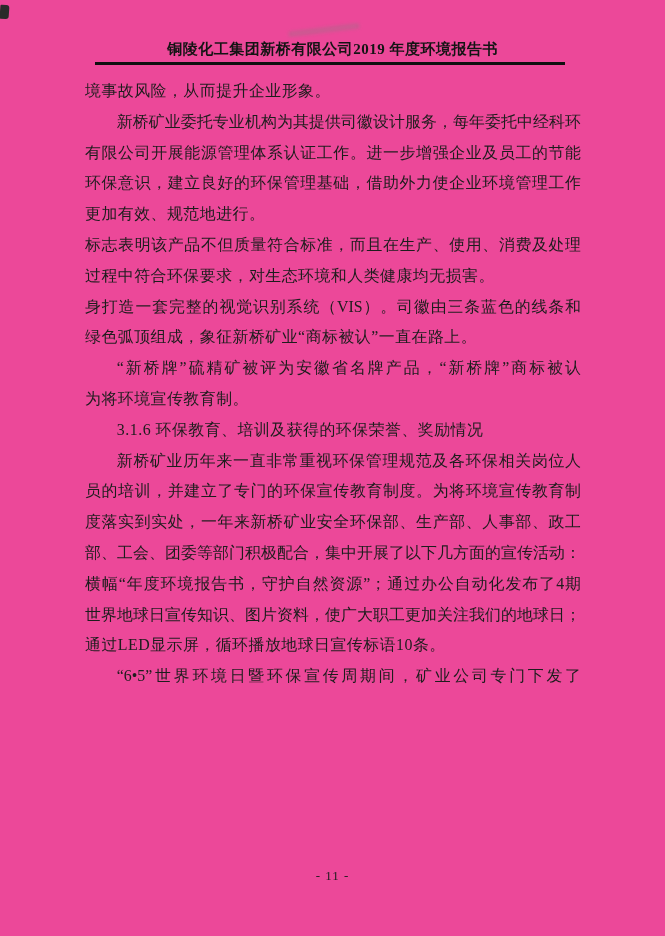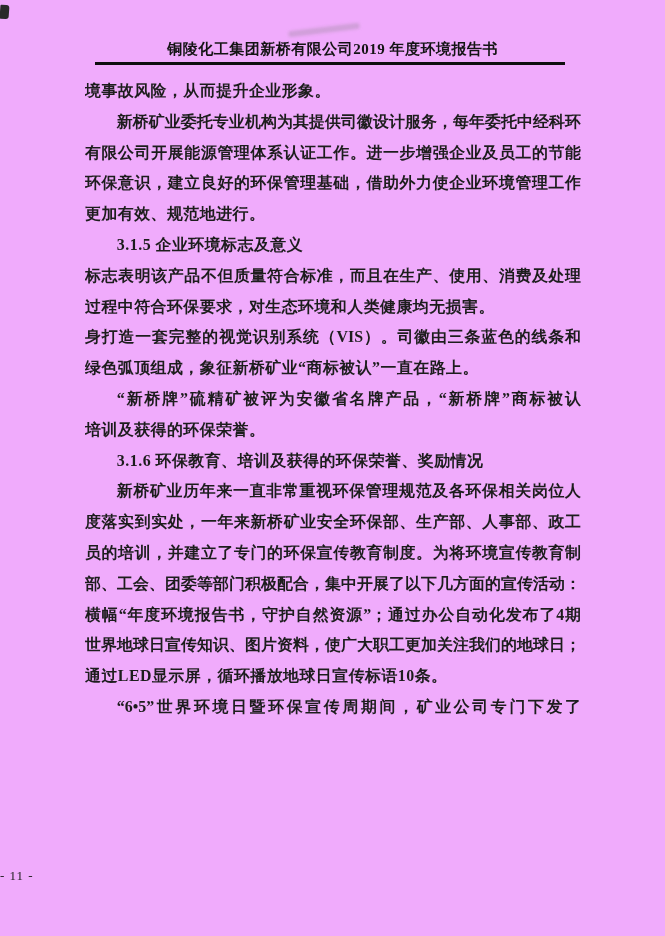--- a/index.html
+++ b/index.html
@@ -1,19 +1,19 @@
 <!DOCTYPE html>
 <html><head>
 <meta charset="utf-8">
 <style>
   html,body { margin:0; padding:0; background:#ffffff; }
   .page {
     position:relative;
     width:665px; height:936px;
-    background:#f0abfc;
+    background:#ec4899;
     overflow:hidden;
     font-family:"Liberation Serif","DejaVu Serif",serif;
     color:#1a1a1a;
   }
   
   .corner-mark {
     position:absolute; left:0px; top:5px; width:9px; height:14px;
     background:#2a2a2a; border-radius:1px 3px 3px 1px;
     transform:rotate(4deg);
   }
@@ -41,34 +41,33 @@
   .doc-body {
     position:absolute; top:76px; left:85px; width:496px;
     font-size:15.9px;
     color:#1d1d1d;
   }
   .line {
     height:30.8px; line-height:30.8px;
     overflow:hidden;
     letter-spacing:0.5px;
     white-space:nowrap;
-    font-weight:bold;
   }
   .line.fill {
     white-space:normal;
     letter-spacing:0;
     text-align:justify;
     text-align-last:justify;
     text-justify:inter-character;
   }
   .line.ind { text-indent:2em; }
   
   .doc-footer {
     position:absolute; top:868px; left:0; right:0;
-    text-align:left;
+    text-align:center;
     font-size:13px;
     color:#1d1d1d;
     letter-spacing:1px;
   }
 </style>
 </head>
 <body>
 
 <div class="page">
   <div class="corner-mark"></div>
@@ -78,31 +77,30 @@
     <div class="doc-header-title">铜陵化工集团新桥有限公司2019 年度环境报告书</div>
     <div class="doc-header-rule"></div>
   </div>
 
   <div class="doc-body" id="body-lines">
       <div class="line">境事故风险，从而提升企业形象。</div>
       <div class="line fill ind">新桥矿业委托专业机构为其提供司徽设计服务，每年委托中经科环</div>
       <div class="line fill">有限公司开展能源管理体系认证工作。进一步增强企业及员工的节能</div>
       <div class="line fill">环保意识，建立良好的环保管理基础，借助外力使企业环境管理工作</div>
       <div class="line">更加有效、规范地进行。</div>
-      <div class="line ind">3.1.5 企业环境标志及意义</div>
       <div class="line fill">标志表明该产品不但质量符合标准，而且在生产、使用、消费及处理</div>
       <div class="line">过程中符合环保要求，对生态环境和人类健康均无损害。</div>
       <div class="line fill">身打造一套完整的视觉识别系统（VIS）。司徽由三条蓝色的线条和</div>
       <div class="line">绿色弧顶组成，象征新桥矿业“商标被认”一直在路上。</div>
       <div class="line fill ind">“新桥牌”硫精矿被评为安徽省名牌产品，“新桥牌”商标被认</div>
-      <div class="line">培训及获得的环保荣誉。</div>
+      <div class="line">为将环境宣传教育制。</div>
       <div class="line ind">3.1.6 环保教育、培训及获得的环保荣誉、奖励情况</div>
       <div class="line fill ind">新桥矿业历年来一直非常重视环保管理规范及各环保相关岗位人</div>
+      <div class="line fill">员的培训，并建立了专门的环保宣传教育制度。为将环境宣传教育制</div>
       <div class="line fill">度落实到实处，一年来新桥矿业安全环保部、生产部、人事部、政工</div>
-      <div class="line fill">员的培训，并建立了专门的环保宣传教育制度。为将环境宣传教育制</div>
       <div class="line fill">部、工会、团委等部门积极配合，集中开展了以下几方面的宣传活动：</div>
       <div class="line fill">横幅“年度环境报告书，守护自然资源”；通过办公自动化发布了4期</div>
       <div class="line fill">世界地球日宣传知识、图片资料，使广大职工更加关注我们的地球日；</div>
       <div class="line">通过LED显示屏，循环播放地球日宣传标语10条。</div>
       <div class="line fill ind">“6•5”世界环境日暨环保宣传周期间，矿业公司专门下发了</div>
     </div>
 
   <div class="doc-footer">- 11 -</div>
 </div>
 

